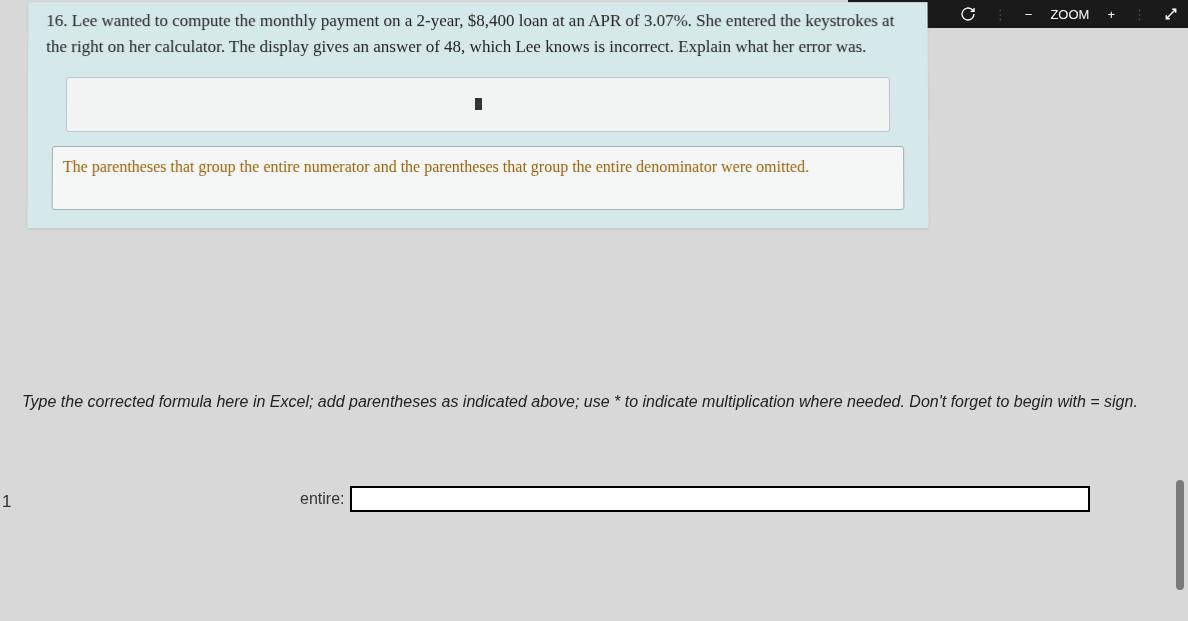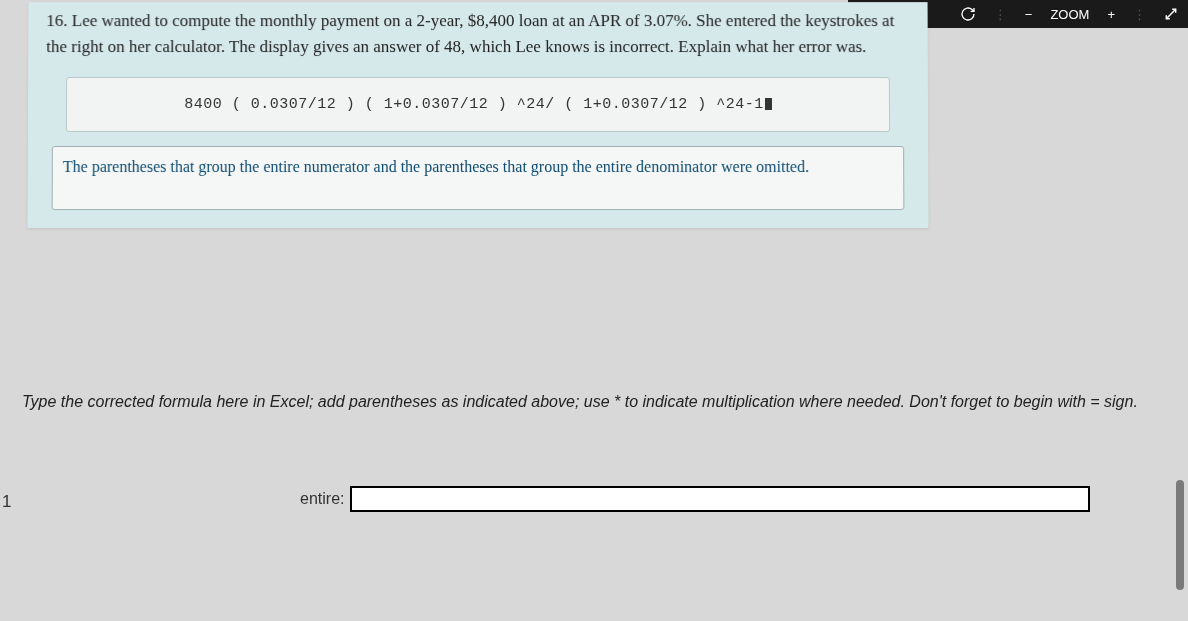--- a/index.html
+++ b/index.html
@@ -69,21 +69,21 @@
       font-size: 11px;
       color: #5a6b6b;
       padding: 3px 7px 2px;
       border-bottom: 1px dotted #b9c8c8;
       display:flex;
       align-items:center;
       gap:4px;
     }
     .answer-body {
       font-size: 16px;
-      color: #0c4a6e;
+      color: #a16207;
       padding: 8px 10px 30px;
       line-height: 1.5;
     }
     .instruction {
       position: absolute;
       top: 390px;
       left: 22px;
       width: 1140px;
       font-family: Arial, Helvetica, sans-serif;
       font-size: 16px;
@@ -150,21 +150,21 @@
         <path d="M4 20 L20 4"></path>
         <path d="M14 4h6v6"></path>
         <path d="M10 20H4v-6"></path>
       </svg>
   </span>
 </div>
 
 <div class="question-block">
   <div class="question-text">16. Lee wanted to compute the monthly payment on a 2-year, $8,400 loan at an APR of 3.07%. She entered the keystrokes at the right on her calculator. The display gives an answer of 48, which Lee knows is incorrect. Explain what her error was.</div>
   <div class="formula-box">
-    <span>8400 ( 0.0307/12 ) ( 1+0.0307/12 ) ^24/ ( 1+0.0307/12 ) ^24-1</span><span class="cursor-block"></span>
+    <span class="cursor-block"></span>
   </div>
   <div class="answer-box">
     <div class="answer-body">The parentheses that group the entire numerator and the parentheses that group the entire denominator were omitted.</div>
   </div>
 </div>
 
 <div class="instruction">Type the corrected formula here in Excel; add parentheses as indicated above; use * to indicate multiplication where needed. Don't forget to begin with = sign.</div>
 
 <div class="row-num">1</div>
 

